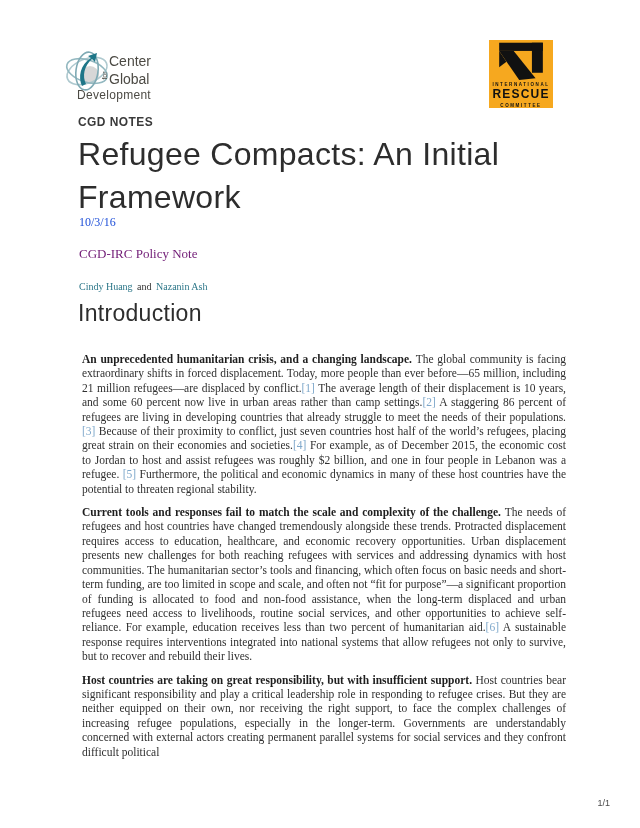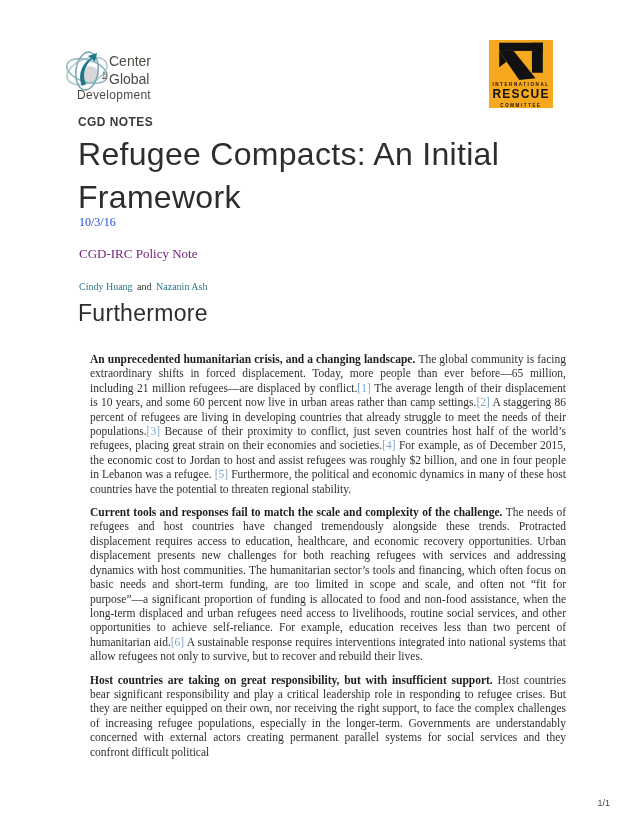--- a/index.html
+++ b/index.html
@@ -46,21 +46,21 @@
   h2.section{
     position:absolute;left:78px;top:300px;margin:0;
     font-family:"Liberation Sans",sans-serif;font-weight:400;
     font-size:23px;color:#2d2d2d;letter-spacing:.3px;
   }
   
   .body-copy{
     position:absolute;left:77px;top:352px;width:489px;
     font-size:11.5px;line-height:14.4px;text-align:justify;color:#2f2f2f;
   }
-  .body-copy p.para{margin:0 0 9px 13px;}
+  .body-copy p.para{margin:0 0 9px 5px;}
   .run-bold{font-weight:700;color:#1e1e1e;}
   .run-normal{}
   .run-cite{color:#7da7ca;cursor:pointer;}
   
   .page-footer{
     position:absolute;right:30px;bottom:20px;
     font-family:"Liberation Sans",sans-serif;font-size:9px;color:#4a4a4a;
   }
 </style>
 </head>
@@ -100,21 +100,21 @@
   <h1 class="doc-title">Refugee Compacts: An Initial Framework</h1>
   <div class="doc-date">10/3/16</div>
   <div class="doc-subtitle">CGD-IRC Policy Note</div>
 
   <div class="doc-authors">
     <span class="author-link">Cindy Huang</span>
     <span class="author-sep">and</span>
     <span class="author-link">Nazanin Ash</span>
   </div>
 
-  <h2 class="section">Furthermore</h2>
+  <h2 class="section">Introduction</h2>
 
   <div class="body-copy">
       <p class="para"><span class="run-bold">An unprecedented humanitarian crisis, and a changing landscape. </span><span class="run-normal">The global community is facing extraordinary shifts in forced displacement. Today, more people than ever before—65 million, including 21 million refugees—are displaced by conflict.</span><span class="run-cite">[1]</span><span class="run-normal"> The average length of their displacement is 10 years, and some 60 percent now live in urban areas rather than camp settings.</span><span class="run-cite">[2]</span><span class="run-normal"> A staggering 86 percent of refugees are living in developing countries that already struggle to meet the needs of their populations.</span><span class="run-cite">[3]</span><span class="run-normal"> Because of their proximity to conflict, just seven countries host half of the world’s refugees, placing great strain on their economies and societies.</span><span class="run-cite">[4]</span><span class="run-normal"> For example, as of December 2015, the economic cost to Jordan to host and assist refugees was roughly $2 billion, and one in four people in Lebanon was a refugee. </span><span class="run-cite">[5]</span><span class="run-normal"> Furthermore, the political and economic dynamics in many of these host countries have the potential to threaten regional stability.</span></p>
       <p class="para"><span class="run-bold">Current tools and responses fail to match the scale and complexity of the challenge. </span><span class="run-normal">The needs of refugees and host countries have changed tremendously alongside these trends. Protracted displacement requires access to education, healthcare, and economic recovery opportunities. Urban displacement presents new challenges for both reaching refugees with services and addressing dynamics with host communities. The humanitarian sector’s tools and financing, which often focus on basic needs and short-term funding, are too limited in scope and scale, and often not “fit for purpose”—a significant proportion of funding is allocated to food and non-food assistance, when the long-term displaced and urban refugees need access to livelihoods, routine social services, and other opportunities to achieve self-reliance. For example, education receives less than two percent of humanitarian aid.</span><span class="run-cite">[6]</span><span class="run-normal"> A sustainable response requires interventions integrated into national systems that allow refugees not only to survive, but to recover and rebuild their lives.</span></p>
       <p class="para"><span class="run-bold">Host countries are taking on great responsibility, but with insufficient support. </span><span class="run-normal">Host countries bear significant responsibility and play a critical leadership role in responding to refugee crises. But they are neither equipped on their own, nor receiving the right support, to face the complex challenges of increasing refugee populations, especially in the longer-term. Governments are understandably concerned with external actors creating permanent parallel systems for social services and they confront difficult political</span></p>
     </div>
 
   <div class="page-footer">1/1</div>
 
 </div>

